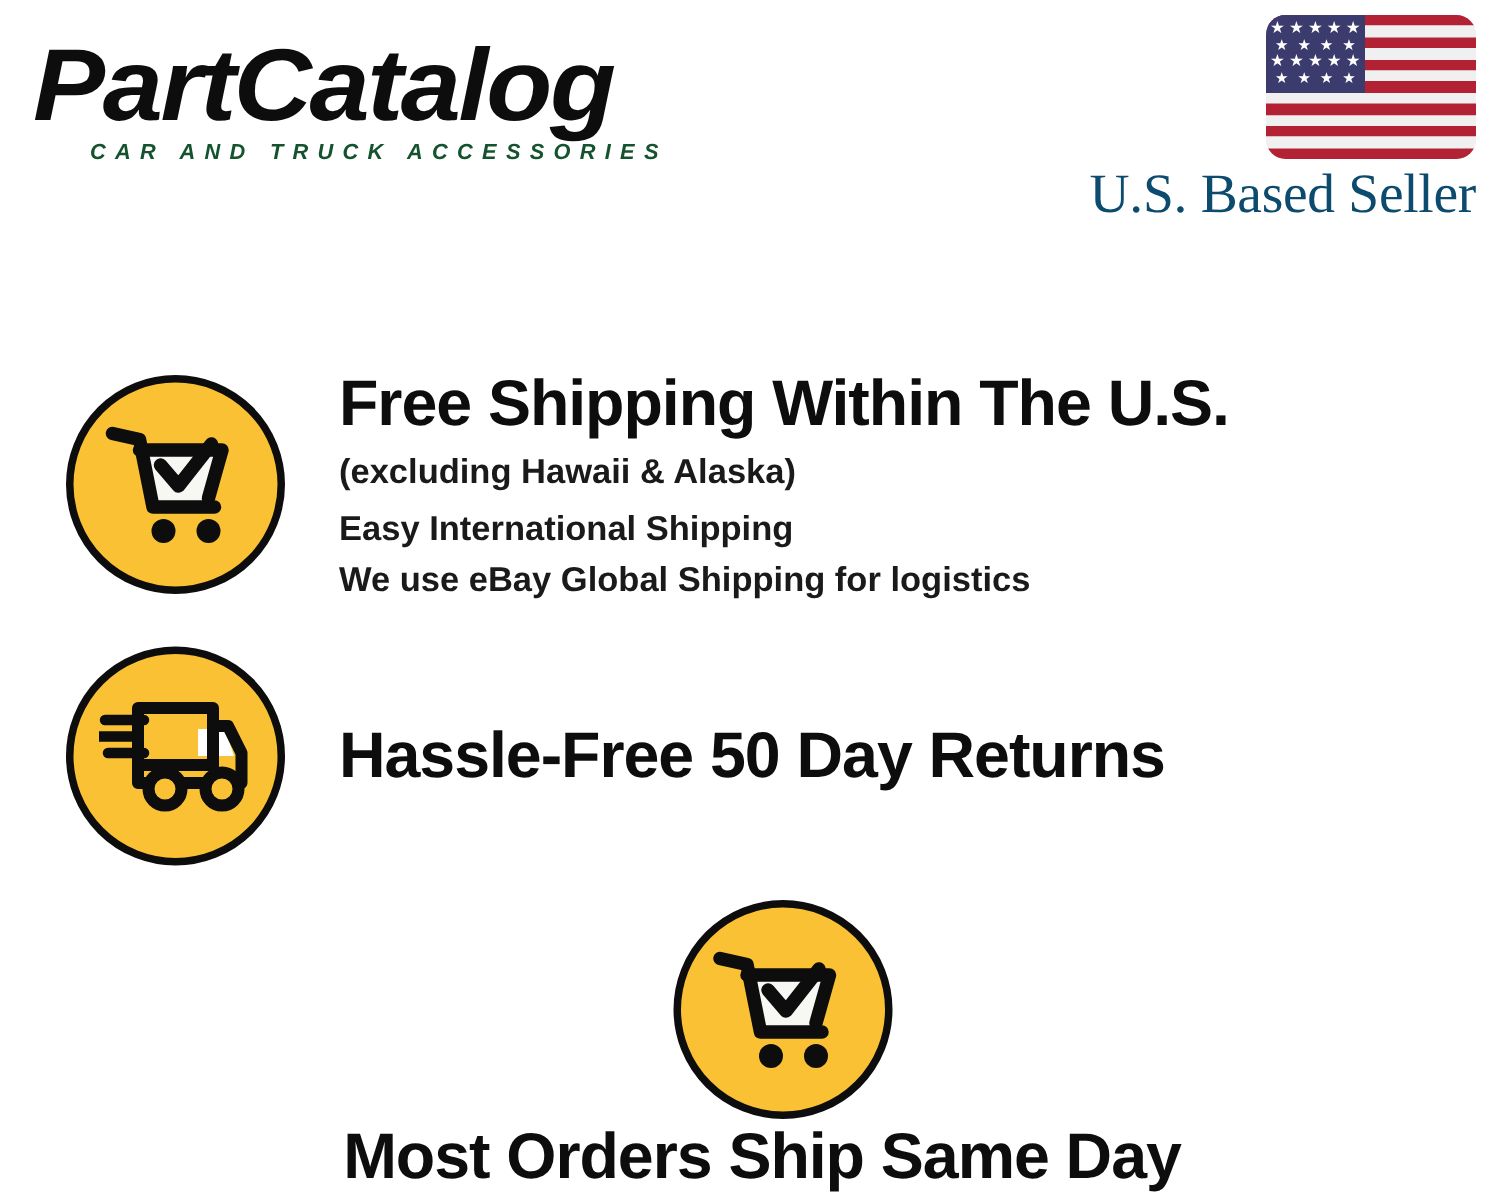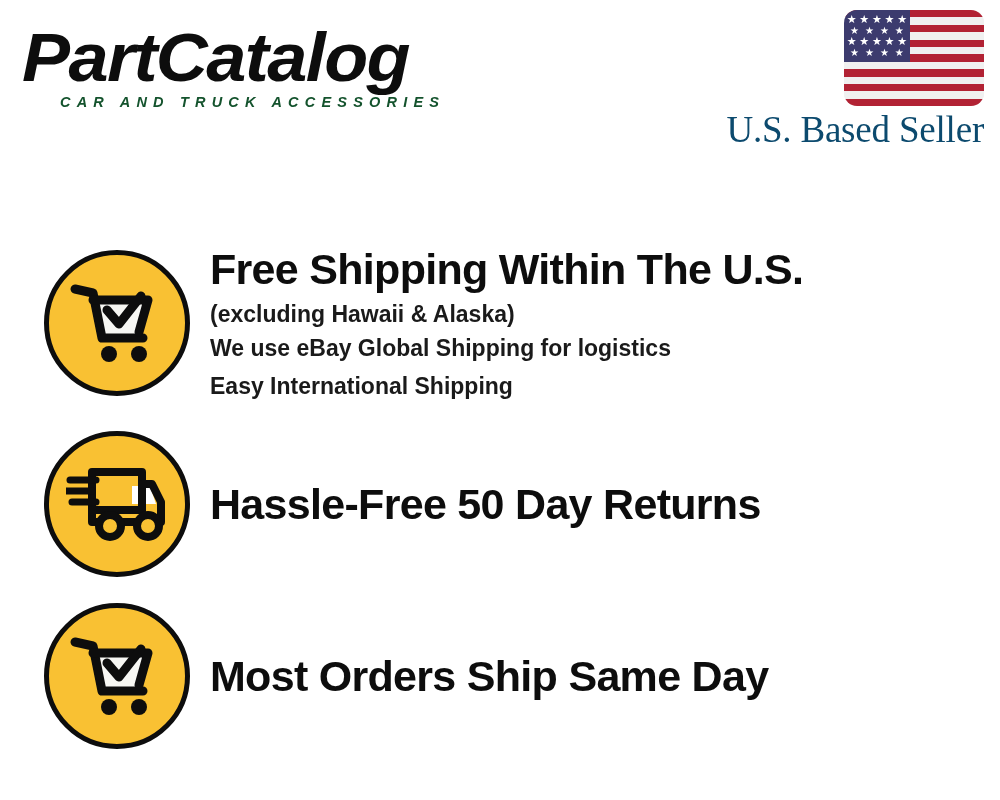--- a/index.html
+++ b/index.html
@@ -156,21 +156,21 @@
   .feature {
     position: absolute;
     left: 0;
     width: 1000px;
     display: flex;
     align-items: center;
   }
 
   .feature-1 { top: 0px;   height: 190px; }
   .feature-2 { top: 190px; height: 172px; }
-  .feature-3 { top: 362px; height: 172px; }
+  .feature-3 { top: 372px; height: 172px; flex-direction: column; }
 
   .icon-circle {
     position: relative;
     flex: 0 0 auto;
     width: 146px;
     height: 146px;
     margin-left: 44px;
     border-radius: 50%;
     background: #F9C133;
     border: 5px solid #0d0d0d;
@@ -178,21 +178,21 @@
     display: flex;
     align-items: center;
     justify-content: center;
   }
   .icon-circle svg {
     display: block;
   }
 
   .feature-text {
     flex: 1 1 auto;
-    margin-left: 20px;
+    margin-left: 36px;
     padding-right: 20px;
   }
 
   .feature-title {
     font-family: "Liberation Sans", sans-serif;
     font-weight: bold;
     font-size: 43px;
     line-height: 50px;
     letter-spacing: -0.7px;
     color: #0d0d0d;
@@ -293,22 +293,22 @@
           <path d="M6 9 L24 13 L33 58 L74 58" fill="none" stroke="#0d0d0d" stroke-width="9" stroke-linecap="round" stroke-linejoin="round"></path>
           <path d="M24 20 L79 20 L70 52" fill="none" stroke="#0d0d0d" stroke-width="9" stroke-linecap="round" stroke-linejoin="round"></path>
           <path d="M38 30 L50 44 L72 16" fill="none" stroke="#0d0d0d" stroke-width="9" stroke-linecap="round" stroke-linejoin="round"></path>
           <circle cx="40" cy="74" r="8" fill="#0d0d0d"></circle>
           <circle cx="70" cy="74" r="8" fill="#0d0d0d"></circle>
         </svg>
       </div>
       <div class="feature-text">
         <div class="feature-title">Free Shipping Within The U.S.</div>
         <div class="feature-sub first">(excluding Hawaii &amp; Alaska)</div>
+        <div class="feature-sub bold">Easy International Shipping</div>
         <div class="feature-sub tight">We use eBay Global Shipping for logistics</div>
-        <div class="feature-sub bold">Easy International Shipping</div>
       </div>
     </div>
 
     <div class="feature feature-2">
       <div class="icon-circle">
         <svg width="102" height="80" viewBox="0 0 102 80" aria-hidden="true">
           <polygon points="66,22 84,22 90,40 66,40" fill="#FFFFFF"></polygon>
           <rect x="26" y="8" width="50" height="38" fill="none" stroke="#0d0d0d" stroke-width="8" stroke-linejoin="round"></rect>
           <path d="M26 46 L76 46 L76 20 L86 20 L95 38 L95 58 L26 58 Z" fill="none" stroke="#0d0d0d" stroke-width="8" stroke-linejoin="round" stroke-linecap="round"></path>
           <line x1="4" y1="16" x2="30" y2="16" stroke="#0d0d0d" stroke-width="7" stroke-linecap="round"></line>

